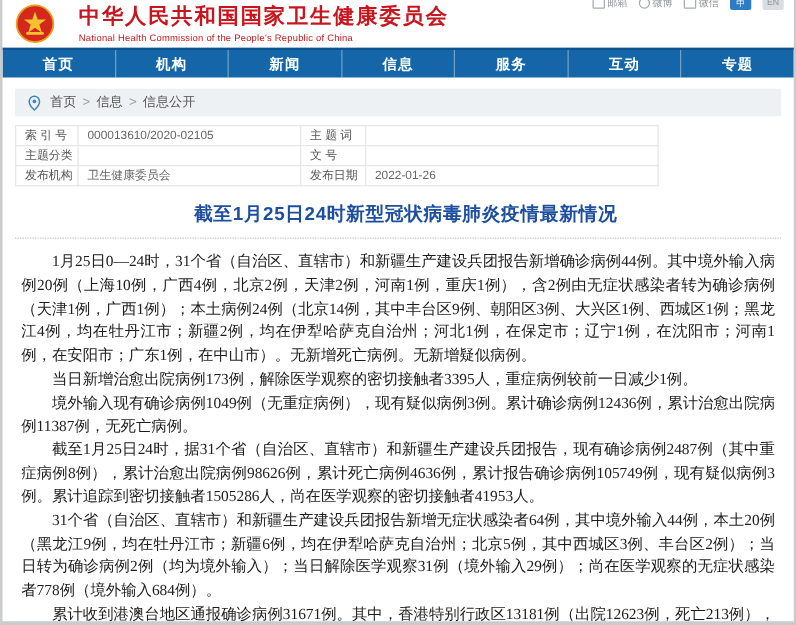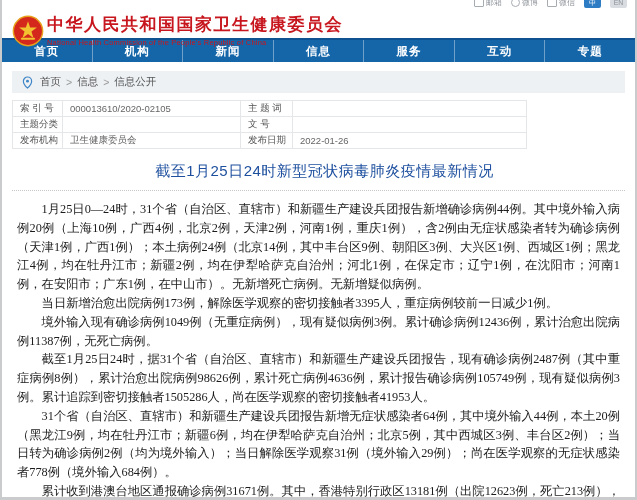--- a/index.html
+++ b/index.html
@@ -9,21 +9,21 @@
     font-family:"Liberation Sans","DejaVu Sans",sans-serif;
     -webkit-font-smoothing:antialiased;
     overflow:hidden;
   }
   .page{
     width:633px;height:497px;margin:0 2px;
     background:#ffffff;position:relative;overflow:hidden;
   }
   
   .header{height:38px;position:relative;background:#fff;}
-  .logo-wrap{position:absolute;left:10px;top:15px;display:flex;align-items:center;gap:3px;}
+  .logo-wrap{position:absolute;left:10px;top:3px;display:flex;align-items:center;gap:19px;}
   .emblem{width:32px;height:32px;flex:0 0 auto;}
   .site-title{font-size:17px;font-weight:bold;color:#c7161e;letter-spacing:1.5px;line-height:19px;}
   .site-subtitle{font-size:7.5px;color:#c7161e;letter-spacing:.2px;margin-top:4px;}
   .quick{position:absolute;right:8px;top:-3px;display:flex;align-items:center;gap:9px;font-size:8px;color:#8d9299;}
   .quick-item{display:flex;align-items:center;gap:2px;cursor:pointer;}
   .qicon{display:inline-block;width:8px;height:6px;border:1px solid #a7acb2;border-radius:1px;}
   .qicon.round{width:7px;height:7px;border-radius:50%;}
   .lang-btn{width:17px;height:11px;border-radius:2px;display:flex;align-items:center;justify-content:center;font-size:7px;color:#fff;cursor:pointer;}
   .lang-btn.blue{background:#2e7cc4;}
   .lang-btn.gray{background:#d9dde2;color:#8d9299;}
@@ -47,21 +47,21 @@
   
   .meta{margin:0 10px;border-collapse:collapse;width:515px;table-layout:fixed;}
   .meta td{
     border:1px solid #e4e6e8;height:15px;
     font-size:9.5px;color:#666;padding:0 7px;
     white-space:nowrap;overflow:hidden;
   }
   .meta td.lbl{color:#555;}
   
   .art-title{
-    text-align:center;color:#1d4f9e;font-weight:normal;
+    text-align:center;color:#1d4f9e;font-weight:bold;
     font-size:15px;margin:13px 0 9px;letter-spacing:.5px;padding-left:12px;
   }
   .dots{border-top:1px dotted #c6c6c6;margin:0 10px 9px;}
   .article{
     padding:0 15px;
     font-family:"Liberation Serif","DejaVu Serif",serif;
     font-size:12.3px;line-height:18.8px;color:#1c1c1c;
     text-align:justify;
   }
   .article p{margin:0;text-indent:2em;}

